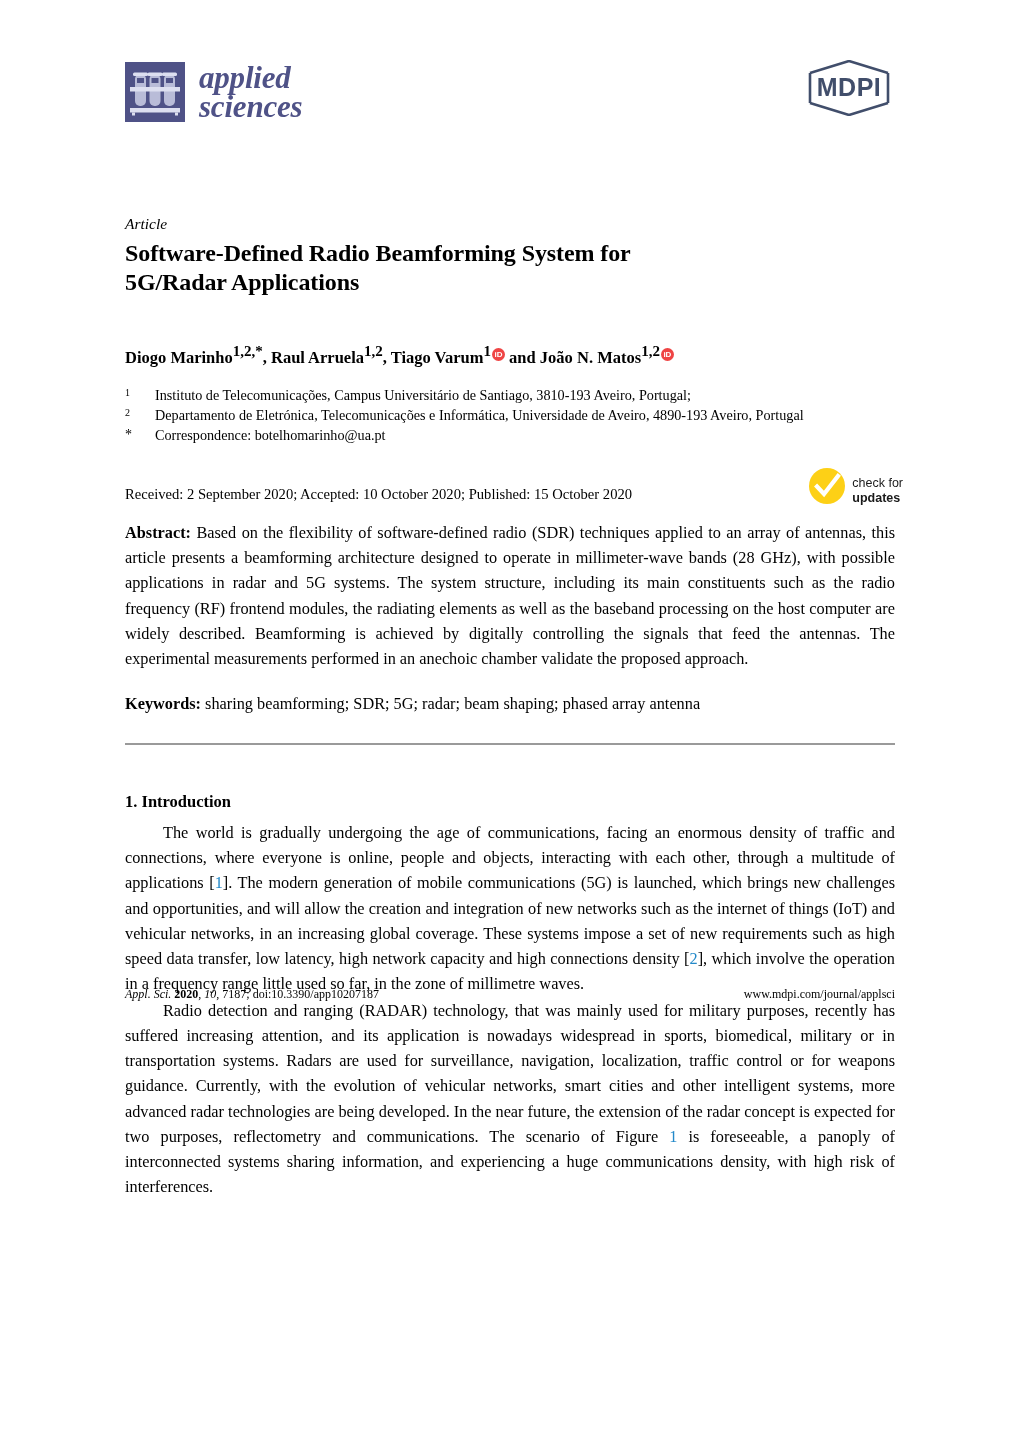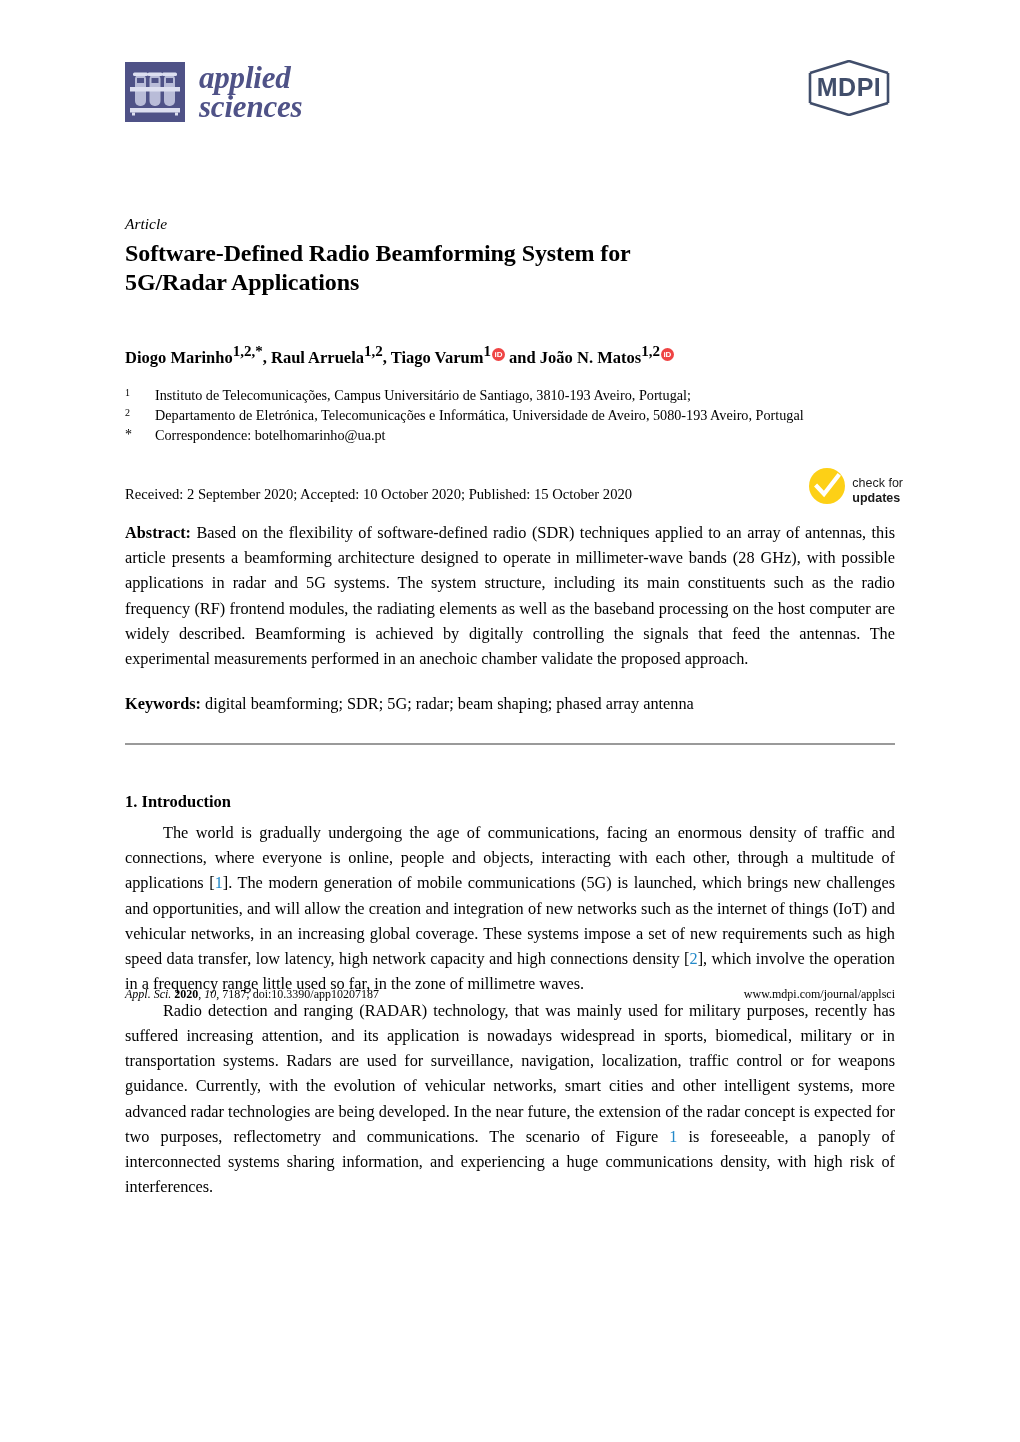--- a/index.html
+++ b/index.html
@@ -275,21 +275,21 @@
   <div class="affiliations">
     <div class="aff-row">
       <div class="aff-marker">1</div>
       <div class="aff-text">
         <div>Instituto de Telecomunicações, Campus Universitário de Santiago, 3810-193 Aveiro, Portugal;</div>
       </div>
     </div>
     <div class="aff-row">
       <div class="aff-marker">2</div>
       <div class="aff-text">
-        <div>Departamento de Eletrónica, Telecomunicações e Informática, Universidade de Aveiro, 5080-193 Aveiro, Portugal</div>
+        <div>Departamento de Eletrónica, Telecomunicações e Informática, Universidade de Aveiro, 4890-193 Aveiro, Portugal</div>
       </div>
     </div>
     <div class="aff-row">
       <div class="aff-marker star">*</div>
       <div class="aff-text">Correspondence: botelhomarinho@ua.pt</div>
     </div>
   </div>
 
   <div class="dates-row">
     <div class="dates">Received: 2 September 2020; Accepted: 10 October 2020; Published: 15 October 2020</div>
@@ -305,21 +305,21 @@
         <span class="b2">updates</span>
       </div>
     </div>
   </div>
 
   <div class="abstract">
     <b>Abstract:</b><span> Based on the flexibility of software-defined radio (SDR) techniques applied to an array of antennas, this article presents a beamforming architecture designed to operate in millimeter-wave bands (28 GHz), with possible applications in radar and 5G systems. The system structure, including its main constituents such as the radio frequency (RF) frontend modules, the radiating elements as well as the baseband processing on the host computer are widely described. Beamforming is achieved by digitally controlling the signals that feed the antennas. The experimental measurements performed in an anechoic chamber validate the proposed approach.</span>
   </div>
 
   <div class="keywords">
-    <b>Keywords:</b><span> digital beamforming; SDR; 5G; radar; beam shaping; phased array antenna</span>
+    <b>Keywords:</b><span> sharing beamforming; SDR; 5G; radar; beam shaping; phased array antenna</span>
   </div>
 
   <hr class="rule">
 
   <h2 class="section-heading">1. Introduction</h2>
 
   <p class="body-par"><span>The world is gradually undergoing the age of communications, facing an enormous density of traffic and connections, where everyone is online, people and objects, interacting with each other, through a multitude of applications [</span><span class="cite">1</span><span>]. The modern generation of mobile communications (5G) is launched, which brings new challenges and opportunities, and will allow the creation and integration of new networks such as the internet of things (IoT) and vehicular networks, in an increasing global coverage. These systems impose a set of new requirements such as high speed data transfer, low latency, high network capacity and high connections density [</span><span class="cite">2</span><span>], which involve the operation in a frequency range little used so far, in the zone of millimetre waves.</span></p>
 
   <p class="body-par"><span>Radio detection and ranging (RADAR) technology, that was mainly used for military purposes, recently has suffered increasing attention, and its application is nowadays widespread in sports, biomedical, military or in transportation systems. Radars are used for surveillance, navigation, localization, traffic control or for weapons guidance. Currently, with the evolution of vehicular networks, smart cities and other intelligent systems, more advanced radar technologies are being developed. In the near future, the extension of the radar concept is expected for two purposes, reflectometry and communications. The scenario of Figure </span><span class="cite">1</span><span> is foreseeable, a panoply of interconnected systems sharing information, and experiencing a huge communications density, with high risk of interferences.</span></p>
 

